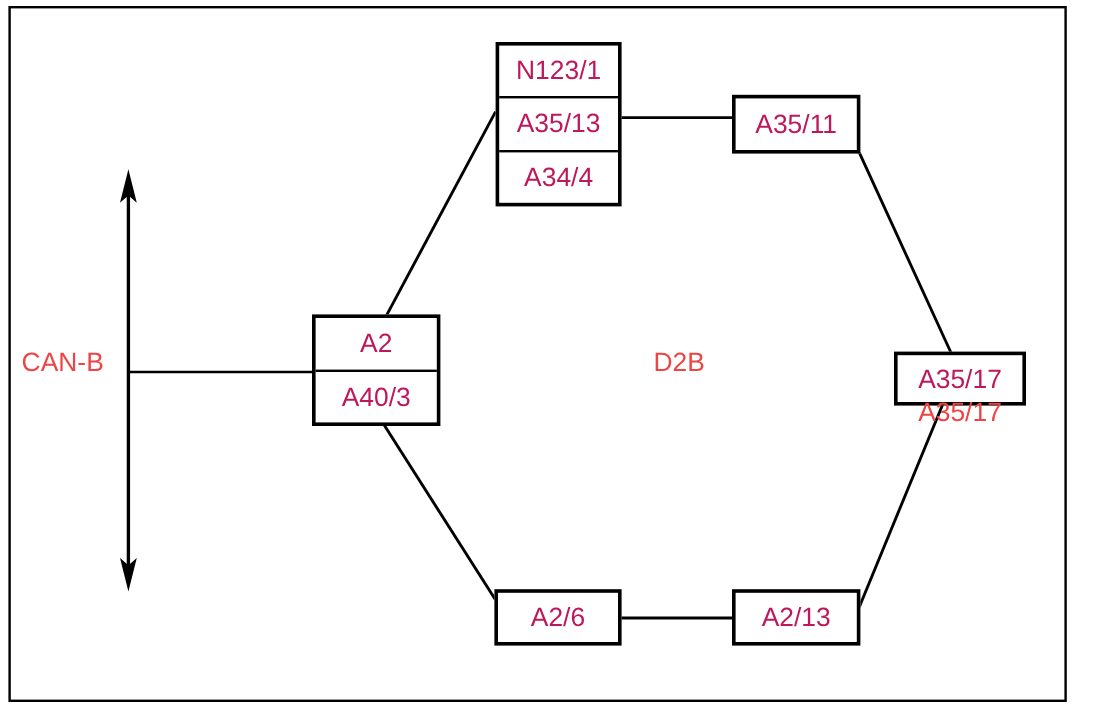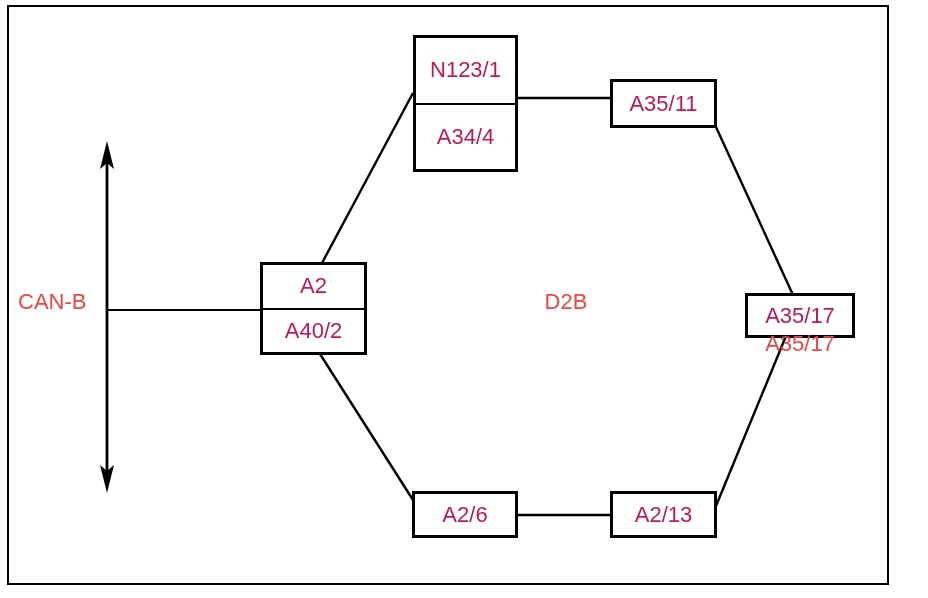--- a/index.html
+++ b/index.html
@@ -88,25 +88,26 @@
     <line x1="611" y1="515" x2="517" y2="515" stroke="#000000" stroke-width="2.4"></line>
     <line x1="413" y1="500" x2="320" y2="354" stroke="#000000" stroke-width="2.4"></line>
   </svg>
 
   <div class="floating-label" style="left:18px; top:291px;">CAN-B</div>
 
   <div class="floating-label" style="left:516px; top:291px; width:100px; text-align:center;">D2B</div>
 
   <div class="node stacked" style="left:260px; top:262px; width:107px; height:93px;">
     <div class="cell">A2</div>
-    <div class="cell">A40/2</div>
+    <div class="cell">A40/3</div>
   </div>
 
   <div class="node stacked" style="left:413px; top:35px; width:105px; height:137px;">
     <div class="cell">N123/1</div>
+    <div class="cell">A35/13</div>
     <div class="cell">A34/4</div>
   </div>
 
   <div class="node single" style="left:610px; top:79px; width:107px; height:49px;">
     <span>A35/11</span>
   </div>
 
   <div class="node single" style="left:745px; top:293px; width:110px; height:45px;">
     <span>A35/17</span>
   </div>

